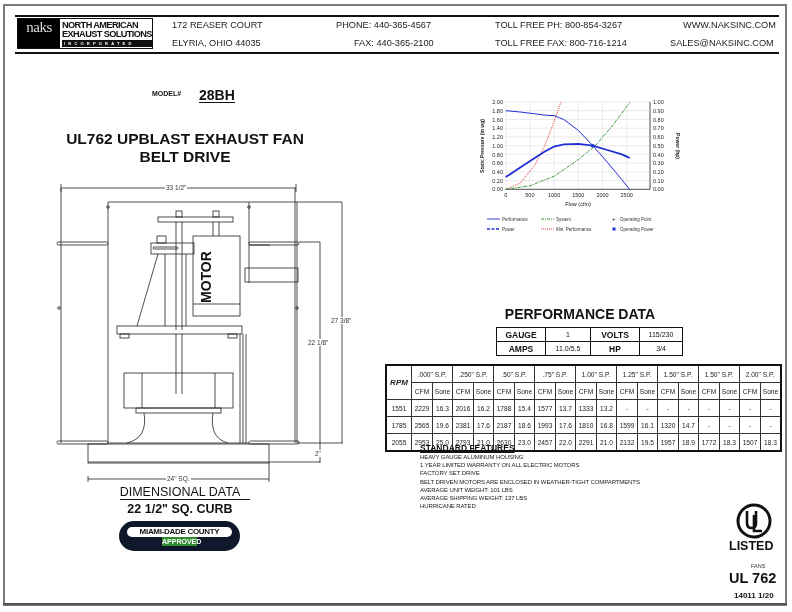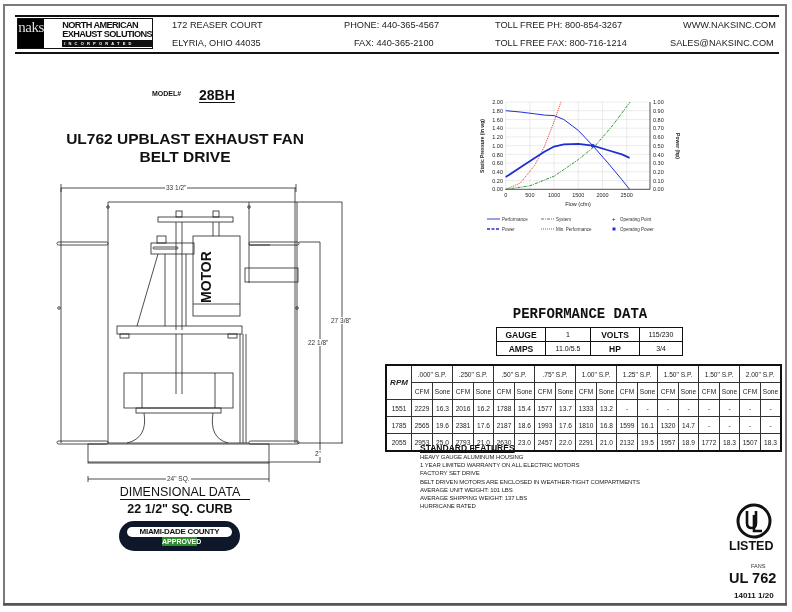--- a/index.html
+++ b/index.html
@@ -2,35 +2,35 @@
 <html><head>
 <meta charset="utf-8">
 <style>
   html,body{margin:0;padding:0;background:#fff;}
   body{width:792px;height:612px;position:relative;overflow:hidden;font-family:"Liberation Sans",sans-serif;color:#111;}
   .frame{position:absolute;left:3px;top:4px;width:784px;height:602px;border:2px solid #7a7a7a;box-sizing:border-box;}
   .frame-bot{position:absolute;left:3px;top:603px;width:784px;height:2px;background:#555;}
   .hdr-line{position:absolute;left:15px;width:764px;height:1.5px;background:#111;}
   .logo{position:absolute;left:17px;top:18px;width:136px;height:31px;border:1px solid #111;box-sizing:border-box;display:flex;}
   .logo .blk{width:42px;height:100%;background:#000000;color:#ddd;font-size:15px;font-family:"Liberation Serif",serif;display:flex;align-items:flex-end;justify-content:center;padding-bottom:12px;box-sizing:border-box;letter-spacing:-0.5px;}
-  .logo .txt{flex:1;padding-left:18px;display:flex;flex-direction:column;justify-content:center;}
+  .logo .txt{flex:1;padding-left:2px;display:flex;flex-direction:column;justify-content:center;}
   .logo .l1,.logo .l2{font-size:9.2px;font-weight:bold;line-height:9px;letter-spacing:-0.6px;white-space:nowrap;}
   .logo .l3{font-size:4px;font-weight:bold;letter-spacing:3.2px;line-height:7px;background:#111;color:#fff;margin-top:1px;padding-left:2px;}
   .ht{position:absolute;font-size:9.2px;white-space:nowrap;color:#222;}
   .model{position:absolute;left:152px;top:90px;font-size:7px;font-weight:bold;}
   .modelv{position:absolute;left:199px;top:88px;font-size:14px;font-weight:bold;border-bottom:1.5px solid #111;line-height:14px;}
   .title{position:absolute;left:60px;width:250px;text-align:center;font-size:15.5px;font-weight:bold;}
   .dim-lbl{position:absolute;font-size:6.5px;color:#333;white-space:nowrap;background:#fff;padding:0 1px;}
   .dd-title{position:absolute;left:100px;top:485px;width:160px;text-align:center;font-size:12.5px;font-weight:normal;}
   .dd-sub{position:absolute;left:100px;top:502px;width:160px;text-align:center;font-size:12.5px;font-weight:bold;}
   .dd-line{position:absolute;left:120px;top:499px;width:130px;height:1px;background:#111;}
   .miami{position:absolute;left:119px;top:521px;width:121px;height:30px;border-radius:15px;background:#0f172a;}
   .miami .m1{position:absolute;left:8px;top:6px;width:105px;height:10px;background:#fff;border-radius:5px;font-size:8px;font-weight:bold;text-align:center;line-height:10px;letter-spacing:-0.3px;color:#111;}
   .miami .m2{position:absolute;left:43px;top:16px;width:35px;height:9px;background:#2e8b2e;color:#fff;font-size:7px;font-weight:bold;text-align:center;line-height:9px;}
-  .perf-title{position:absolute;left:480px;top:306px;width:200px;text-align:center;font-size:14px;font-weight:bold;font-family:Liberation Mono, monospace;}
+  .perf-title{position:absolute;left:480px;top:306px;width:200px;text-align:center;font-size:14px;font-weight:bold;}
   table{border-collapse:collapse;}
   .ptab{position:absolute;left:496px;top:327px;}
   .ptab td{border:1.2px solid #111;height:13px;font-size:7px;text-align:center;padding:0 3px;}
   .ptab td.b{font-weight:bold;font-size:8.5px;}
   .stab{position:absolute;left:385px;top:364px;border:2px solid #111;}
   .stab td{border:1px solid #333;font-size:6.6px;text-align:center;height:16px;padding:0;color:#222;}
   .stab td.rpm{font-weight:bold;font-size:8px;width:24px;font-style:italic;}
   .features{position:absolute;left:420px;top:443px;width:320px;text-align:left;}
   .features .ft{font-size:8.5px;font-weight:bold;text-decoration:underline;}
   .features .fi{font-size:6px;line-height:8.2px;color:#222;letter-spacing:-0.1px;}
@@ -52,21 +52,21 @@
 <div class="logo">
   <div class="blk">naks</div>
   <div class="txt">
     <div class="l1">NORTH AMERICAN</div>
     <div class="l2">EXHAUST SOLUTIONS</div>
     <div class="l3">INCORPORATED</div>
   </div>
 </div>
 <div class="ht" style="left:172px;top:20px">172 REASER COURT</div>
 <div class="ht" style="left:172px;top:38px">ELYRIA, OHIO 44035</div>
-<div class="ht" style="left:344px;top:20px">PHONE: 440-365-4567</div>
+<div class="ht" style="left:336px;top:20px">PHONE: 440-365-4567</div>
 <div class="ht" style="left:354px;top:38px">FAX: 440-365-2100</div>
 <div class="ht" style="left:495px;top:20px">TOLL FREE PH: 800-854-3267</div>
 <div class="ht" style="left:495px;top:38px">TOLL FREE FAX: 800-716-1214</div>
 <div class="ht" style="left:683px;top:20px">WWW.NAKSINC.COM</div>
 <div class="ht" style="left:670px;top:38px">SALES@NAKSINC.COM</div>
 
 <div class="model">MODEL#</div>
 <div class="modelv">28BH</div>
 <div class="title" style="top:130px">UL762 UPBLAST EXHAUST FAN</div>
 <div class="title" style="top:148px">BELT DRIVE</div>

